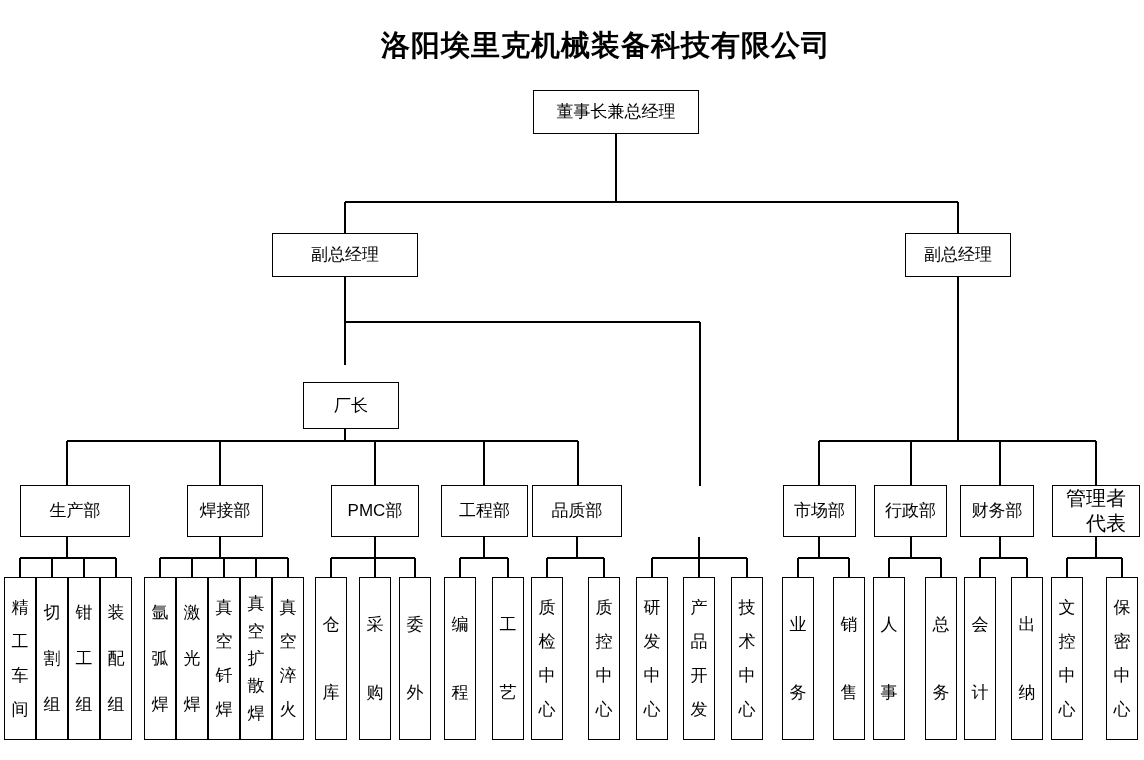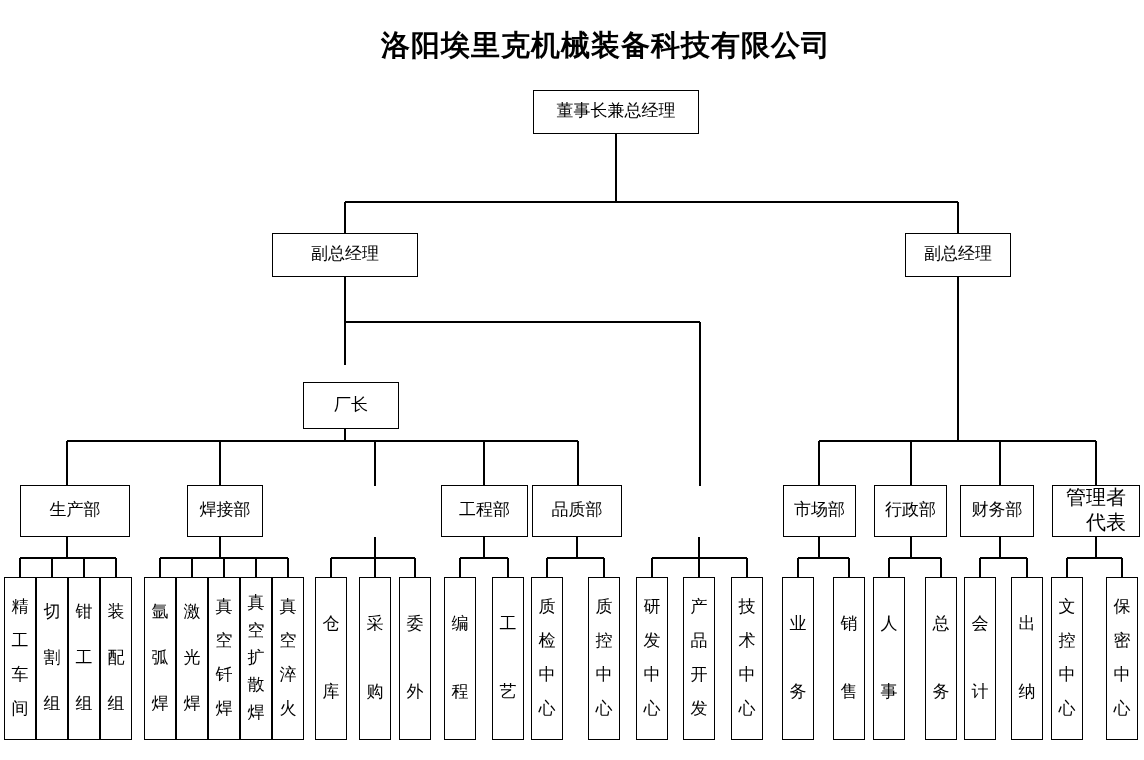--- a/index.html
+++ b/index.html
@@ -1,18 +1,18 @@
 <!DOCTYPE html>
 <html><head>
 <meta charset="utf-8">
 <style>
   html,body{margin:0;padding:0;background:#fff;}
   .canvas{
     position:relative;width:1144px;height:760px;background:#fff;overflow:hidden;
-    font-family:Liberation Mono, monospace;color:#000;
+    font-family:Liberation Sans, sans-serif;color:#000;
   }
   .title{
     position:absolute;left:0;top:26px;width:1144px;margin:0;
     text-align:center;font-size:29px;font-weight:bold;letter-spacing:1px;
     transform:translateX(34px);
   }
   .lines{position:absolute;left:0;top:0;}
   .lines line{stroke:#000;stroke-width:1.6;shape-rendering:crispEdges;}
   .node{
     position:absolute;box-sizing:border-box;border:1.6px solid #000;background:#fff;
@@ -120,20 +120,21 @@
 
   <div class="node" style="left:533px;top:90px;width:166px;height:44px">董事长兼总经理</div>
 
   <div class="node" style="left:272px;top:233px;width:146px;height:44px">副总经理</div>
   <div class="node" style="left:905px;top:233px;width:106px;height:44px">副总经理</div>
 
   <div class="node" style="left:303px;top:382px;width:96px;height:47px">厂长</div>
 
   <div class="node dept" style="left:20px;width:110px">生产部</div>
   <div class="node dept" style="left:187px;width:76px">焊接部</div>
+  <div class="node dept" style="left:331px;width:88px">PMC部</div>
   <div class="node dept" style="left:532px;width:90px">品质部</div>
   <div class="node dept" style="left:441px;width:87px">工程部</div>
   <div class="node dept" style="left:874px;width:73px">行政部</div>
   <div class="node dept" style="left:783px;width:73px">市场部</div>
   <div class="node dept" style="left:960px;width:74px">财务部</div>
   <div class="node dept" style="left:1052px;width:88px;font-size:20px">管理者
 代表</div>
 
   <div class="node vchild" style="left:4px"><span>精</span><span>工</span><span>车</span><span>间</span></div>
   <div class="node vchild" style="left:36px"><span>切</span><span>割</span><span>组</span></div>

